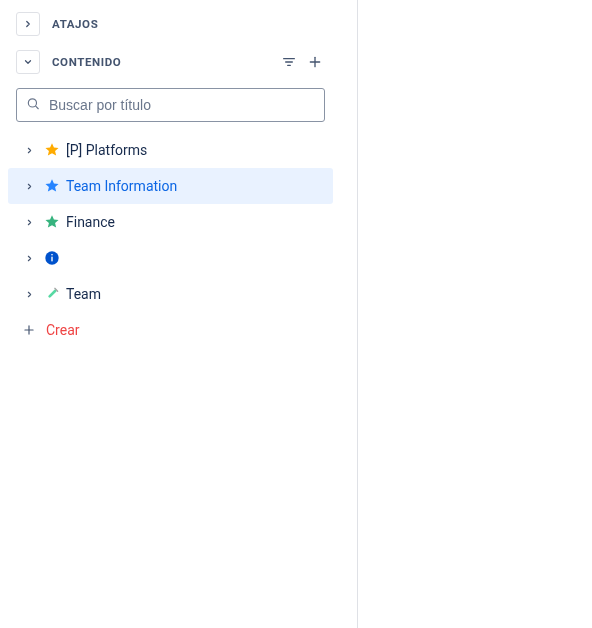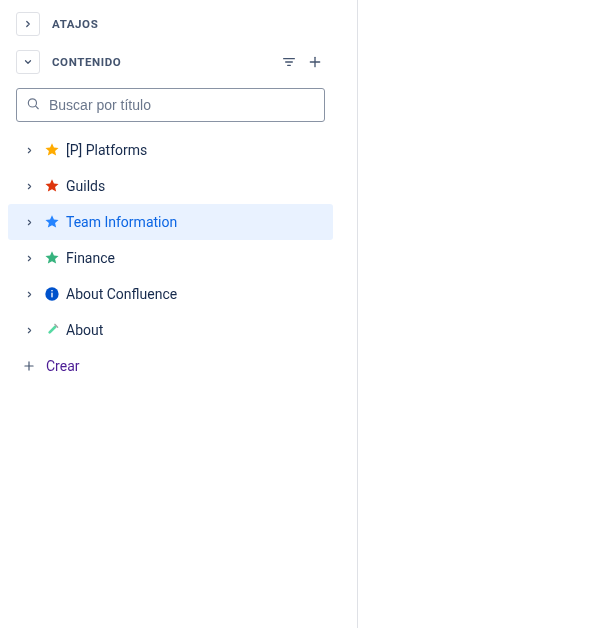--- a/index.html
+++ b/index.html
@@ -121,21 +121,21 @@
     display: flex;
     align-items: center;
     height: 36px;
     padding-left: 14px;
     gap: 10px;
     cursor: pointer;
     color: #44546F;
     border-radius: 3px;
   }
   .create-row .create-label {
-    color: #4c1d95;
+    color: #ef4444;
     font-size: 14px;
   }
   
   .star-yellow { fill: #FFAB00; }
   .star-red    { fill: #DE350B; }
   .star-green  { fill: #36B37E; }
   .star-blue   { fill: #2684FF; }
   .info-circle { fill: #0052CC; }
   .testtube    { fill: #57D9A3; }
 </style>
@@ -196,33 +196,20 @@
             </svg>
         </span>
         <span class="item-icon">
           <svg width="16" height="16" viewBox="0 0 24 24">
               <path class="star-yellow" d="M12 2l2.9 6.3 6.9.6-5.2 4.6 1.6 6.8L12 17l-6.2 3.3 1.6-6.8L2.2 8.9l6.9-.6L12 2z"></path>
             </svg>
         </span>
         <span class="item-label">[P] Platforms</span>
       </div>
 
-      <div class="tree-row">
-        <span class="expand-hit">
-          <svg width="9" height="9" viewBox="0 0 24 24" fill="none" stroke="#44546F" stroke-width="3" stroke-linecap="round" stroke-linejoin="round">
-              <polyline points="9 18 15 12 9 6"></polyline>
-            </svg>
-        </span>
-        <span class="item-icon">
-          <svg width="16" height="16" viewBox="0 0 24 24">
-              <path class="star-red" d="M12 2l2.9 6.3 6.9.6-5.2 4.6 1.6 6.8L12 17l-6.2 3.3 1.6-6.8L2.2 8.9l6.9-.6L12 2z"></path>
-            </svg>
-        </span>
-        <span class="item-label">Guilds</span>
-      </div>
 
       <div class="tree-row selected">
         <span class="expand-hit">
           <svg width="9" height="9" viewBox="0 0 24 24" fill="none" stroke="#44546F" stroke-width="3" stroke-linecap="round" stroke-linejoin="round">
               <polyline points="9 18 15 12 9 6"></polyline>
             </svg>
         </span>
         <span class="item-icon">
           <svg width="16" height="16" viewBox="0 0 24 24">
               <path class="star-blue" d="M12 2l2.9 6.3 6.9.6-5.2 4.6 1.6 6.8L12 17l-6.2 3.3 1.6-6.8L2.2 8.9l6.9-.6L12 2z"></path>
@@ -251,38 +238,37 @@
               <polyline points="9 18 15 12 9 6"></polyline>
             </svg>
         </span>
         <span class="item-icon">
           <svg width="16" height="16" viewBox="0 0 24 24">
               <circle class="info-circle" cx="12" cy="12" r="10"></circle>
               <rect x="11" y="10" width="2" height="7" fill="#fff"></rect>
               <rect x="11" y="6" width="2" height="2" fill="#fff"></rect>
             </svg>
         </span>
-        <span class="item-label">About Confluence</span>
       </div>
 
       <div class="tree-row">
         <span class="expand-hit">
           <svg width="9" height="9" viewBox="0 0 24 24" fill="none" stroke="#44546F" stroke-width="3" stroke-linecap="round" stroke-linejoin="round">
               <polyline points="9 18 15 12 9 6"></polyline>
             </svg>
         </span>
         <span class="item-icon">
           <svg width="16" height="16" viewBox="0 0 24 24">
               <g transform="rotate(45 12 12)">
                 <rect x="10" y="3" width="4" height="16" rx="2" class="testtube"></rect>
                 <rect x="8" y="2" width="8" height="2" rx="1" fill="#A5A5A5"></rect>
               </g>
             </svg>
         </span>
-        <span class="item-label">About</span>
+        <span class="item-label">Team</span>
       </div>
 
       <div class="create-row">
         <svg width="14" height="14" viewBox="0 0 24 24" fill="none" stroke="#44546F" stroke-width="2" stroke-linecap="round">
             <line x1="12" y1="5" x2="12" y2="19"></line>
             <line x1="5" y1="12" x2="19" y2="12"></line>
           </svg>
         <span class="create-label">Crear</span>
       </div>
 

